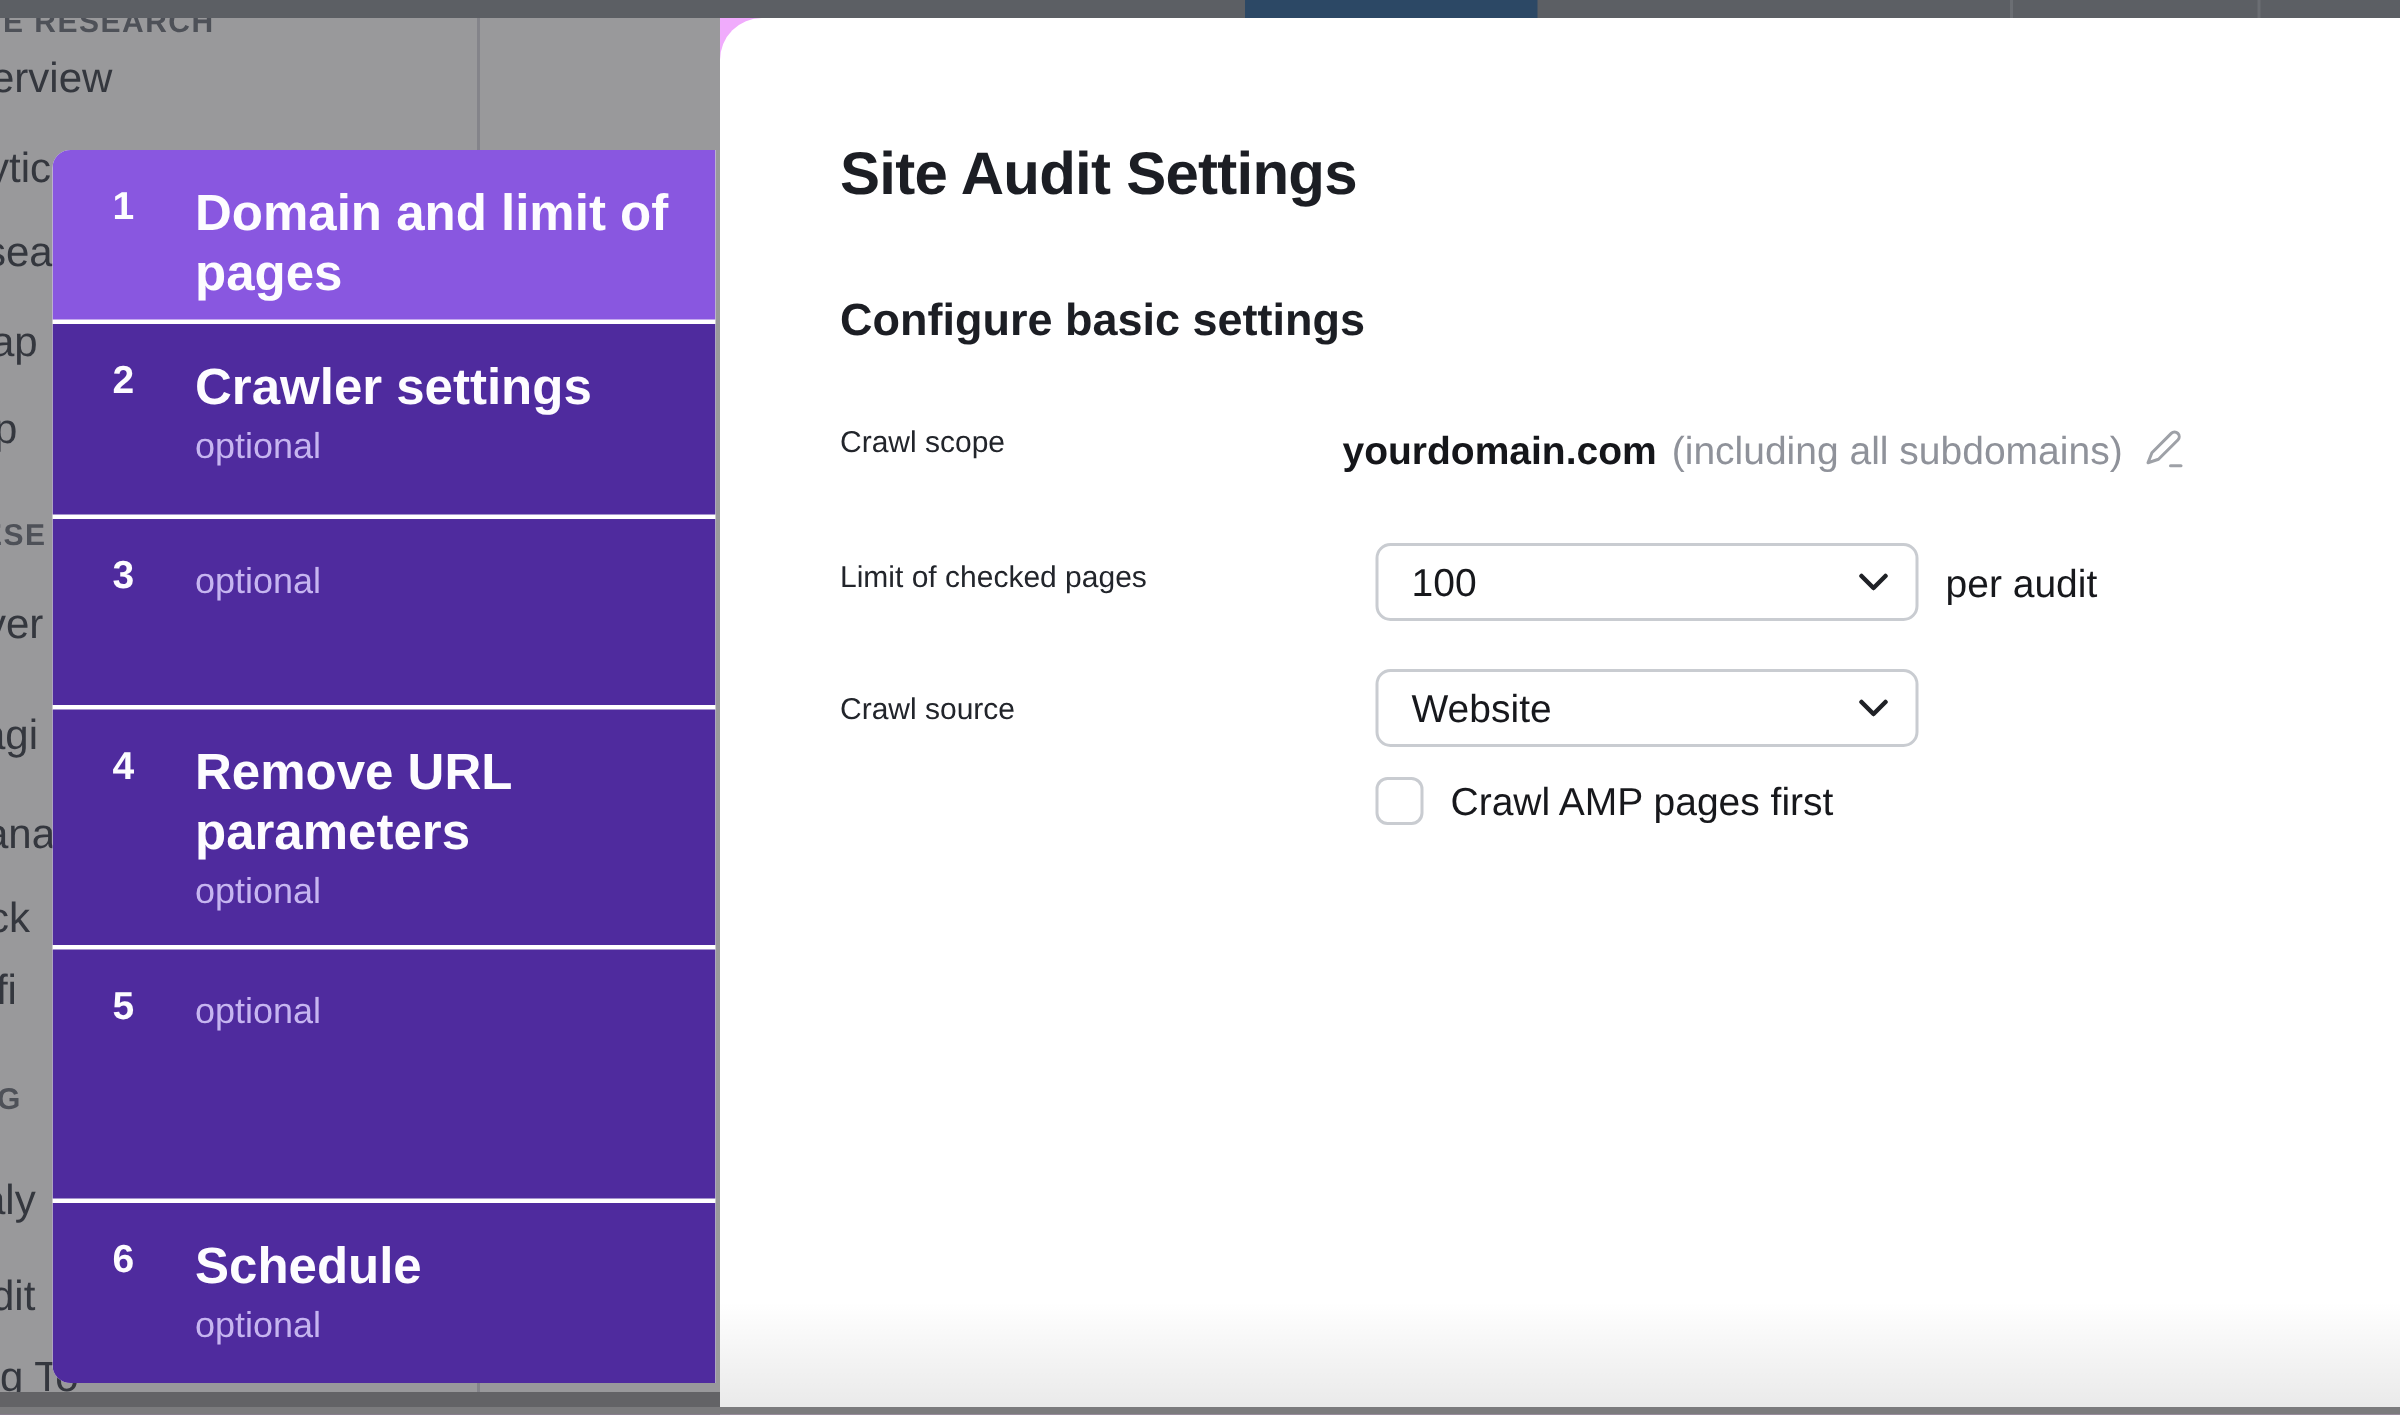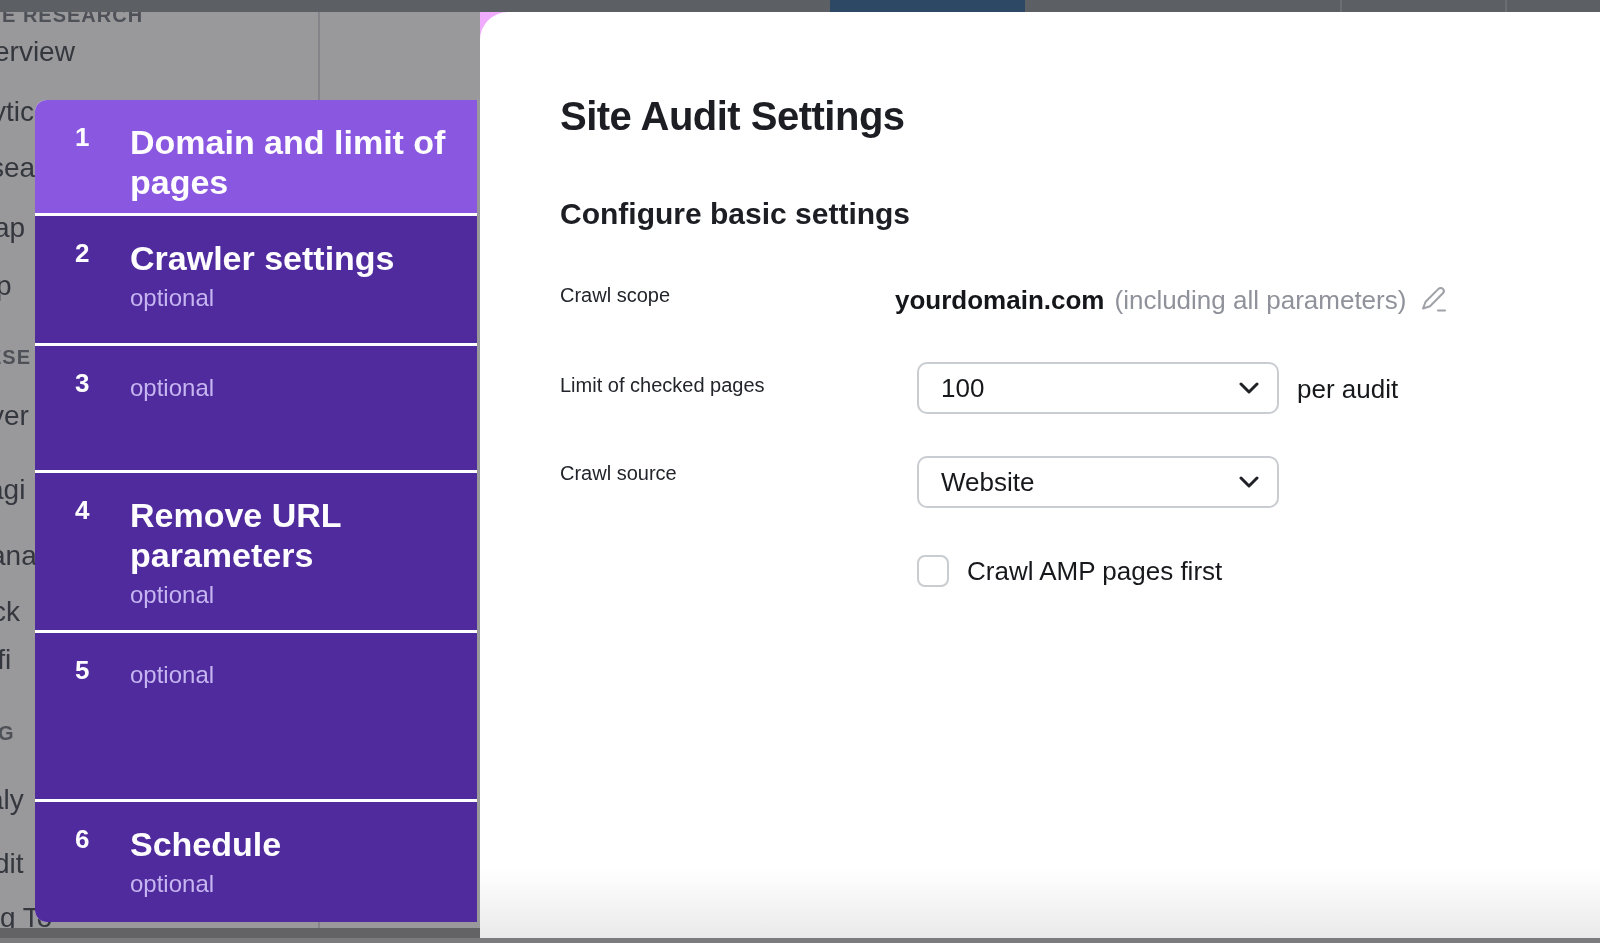--- a/index.html
+++ b/index.html
@@ -82,27 +82,27 @@
   .scope-domain{font-size:26px;font-weight:700;color:#15161a;}
   .scope-note{font-size:26px;color:#8f929a;margin-left:10px;}
   .edit-icon{margin-left:12px;width:32px;height:32px;cursor:pointer;}
 
   .dropdown{
     position:absolute;left:437px;width:362px;height:52px;box-sizing:border-box;
     border:2px solid #c9ccd1;border-radius:10px;background:#fff;
     display:flex;align-items:center;padding:0 18px 0 22px;cursor:pointer;
   }
   .dd-limit{top:350px;}
-  .dd-source{top:444px;border-radius:10px;}
+  .dd-source{top:434px;border-radius:10px;}
   .dd-value{font-size:26px;color:#17181c;flex:1;}
   .dd-chevron{width:20px;height:12px;flex:0 0 auto;}
 
   .suffix{position:absolute;left:817px;top:362px;font-size:26px;color:#17181c;}
 
-  .amp-row{position:absolute;left:437px;top:543px;display:flex;align-items:center;}
+  .amp-row{position:absolute;left:437px;top:506px;display:flex;align-items:center;}
   .checkbox{
     width:32px;height:32px;box-sizing:border-box;border:2px solid #c9ccd1;
     border-radius:8px;background:#fff;cursor:pointer;flex:0 0 auto;
   }
   .amp-label{margin-left:18px;font-size:26px;color:#17181c;}
 </style>
 </head>
 <body>
 
 <div class="screen">
@@ -177,21 +177,21 @@
     </div>
   </div>
 
   <div class="modal">
     <div class="m-title">Site Audit Settings</div>
     <div class="m-sub">Configure basic settings</div>
 
     <div class="form-label lbl-scope">Crawl scope</div>
     <div class="scope-value">
       <span class="scope-domain">yourdomain.com</span>
-      <span class="scope-note">(including all parameters)</span>
+      <span class="scope-note">(including all subdomains)</span>
       <svg class="edit-icon" viewBox="0 0 32 32" fill="none" stroke="#9ea1a7" stroke-width="2" stroke-linecap="round" stroke-linejoin="round">
         <path d="M5 24.5 L7.6 17.8 L20.5 4.9 A3.1 3.1 0 0 1 24.9 9.3 L12 22.2 L5 24.5 Z"></path>
         <line x1="20" y1="26.5" x2="27" y2="26.5"></line>
       </svg>
     </div>
 
     <div class="form-label lbl-limit">Limit of checked pages</div>
     <div class="dropdown dd-limit">
       <span class="dd-value">100</span>
       <svg class="dd-chevron" viewBox="0 0 20 12" fill="none" stroke="#1f2126" stroke-width="3" stroke-linecap="round" stroke-linejoin="round">

